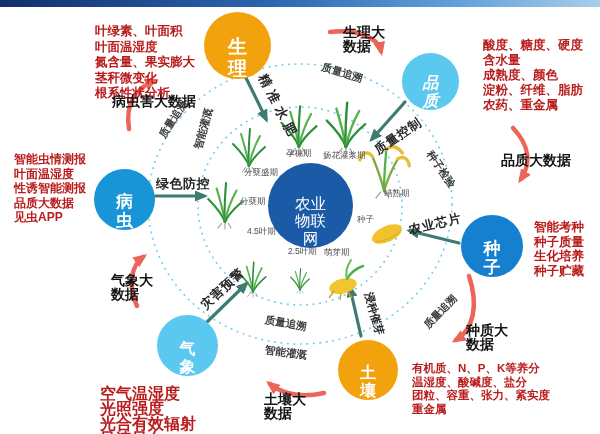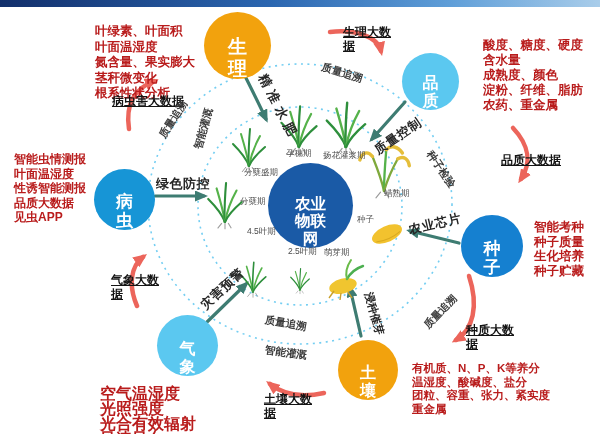--- a/index.html
+++ b/index.html
@@ -3,24 +3,24 @@
 <meta charset="utf-8">
 <style>
   html,body{margin:0;padding:0;background:#fff;}
   #stage{position:relative;width:600px;height:434px;background:#fff;overflow:hidden;
          font-family:"Liberation Sans","DejaVu Sans",sans-serif;}
   #topbar{position:absolute;left:0;top:0;width:600px;height:7px;
           background:linear-gradient(90deg,#122f6b 0%,#2b66b0 45%,#5f9ed8 75%,#a9cdea 100%);}
   svg{position:absolute;left:0;top:0;}
   .node{position:absolute;border-radius:50%;display:flex;align-items:flex-end;justify-content:center;}
   .node-label{color:#fff;font-weight:bold;width:1.05em;word-break:break-all;text-align:center;line-height:1.12;}
-  .center-label{color:#fff;font-weight:bold;width:2.15em;word-break:break-all;text-align:center;line-height:1.15;}
+  .center-label{color:#fff;font-weight:normal;width:2.15em;word-break:break-all;text-align:center;line-height:1.15;}
   .metrics{position:absolute;color:#b91c1c;font-weight:bold;white-space:nowrap;}
   .metrics div{white-space:nowrap;}
-  .bigdata{position:absolute;color:#141414;font-weight:bold;font-size:12px;line-height:13.5px;text-decoration:underline;}
+  .bigdata{position:absolute;color:#141414;font-weight:bold;font-size:14px;line-height:13.5px;}
   .action{position:absolute;color:#262626;font-weight:bold;white-space:nowrap;transform-origin:0 50%;}
   .arc{position:absolute;color:#3c3c3c;font-weight:bold;font-size:10.5px;white-space:nowrap;transform-origin:0 50%;}
   .stagelbl{position:absolute;color:#4a4a4a;font-size:8.5px;white-space:nowrap;}
 </style>
 </head>
 <body>
 
 <div id="stage">
   <div id="topbar"></div>
 
@@ -95,21 +95,21 @@
     </g>
   </svg>
 
   <div class="node" style="left:268px;top:163px;width:85px;height:85px;background:#1A5AA6;">
     <div class="center-label" style="font-size:15.5px;">农业物联网</div>
   </div>
   <div class="node" style="left:204px;top:12px;width:67px;height:67px;background:#F2A20D;">
     <div class="node-label" style="font-size:19px;">生理</div>
   </div>
   <div class="node" style="left:402px;top:53px;width:57px;height:57px;background:#5BC8F0;">
-    <div class="node-label" style="font-size:16px;">品质</div>
+    <div class="node-label" style="font-size:16px;font-style:italic;">品质</div>
   </div>
   <div class="node" style="left:461px;top:215px;width:62px;height:62px;background:#1580D0;">
     <div class="node-label" style="font-size:17px;">种子</div>
   </div>
   <div class="node" style="left:338px;top:340px;width:60px;height:60px;background:#F2A20D;">
     <div class="node-label" style="font-size:16px;">土壤</div>
   </div>
   <div class="node" style="left:157px;top:315px;width:61px;height:61px;background:#5BC8F0;">
     <div class="node-label" style="font-size:16px;">气象</div>
   </div>

